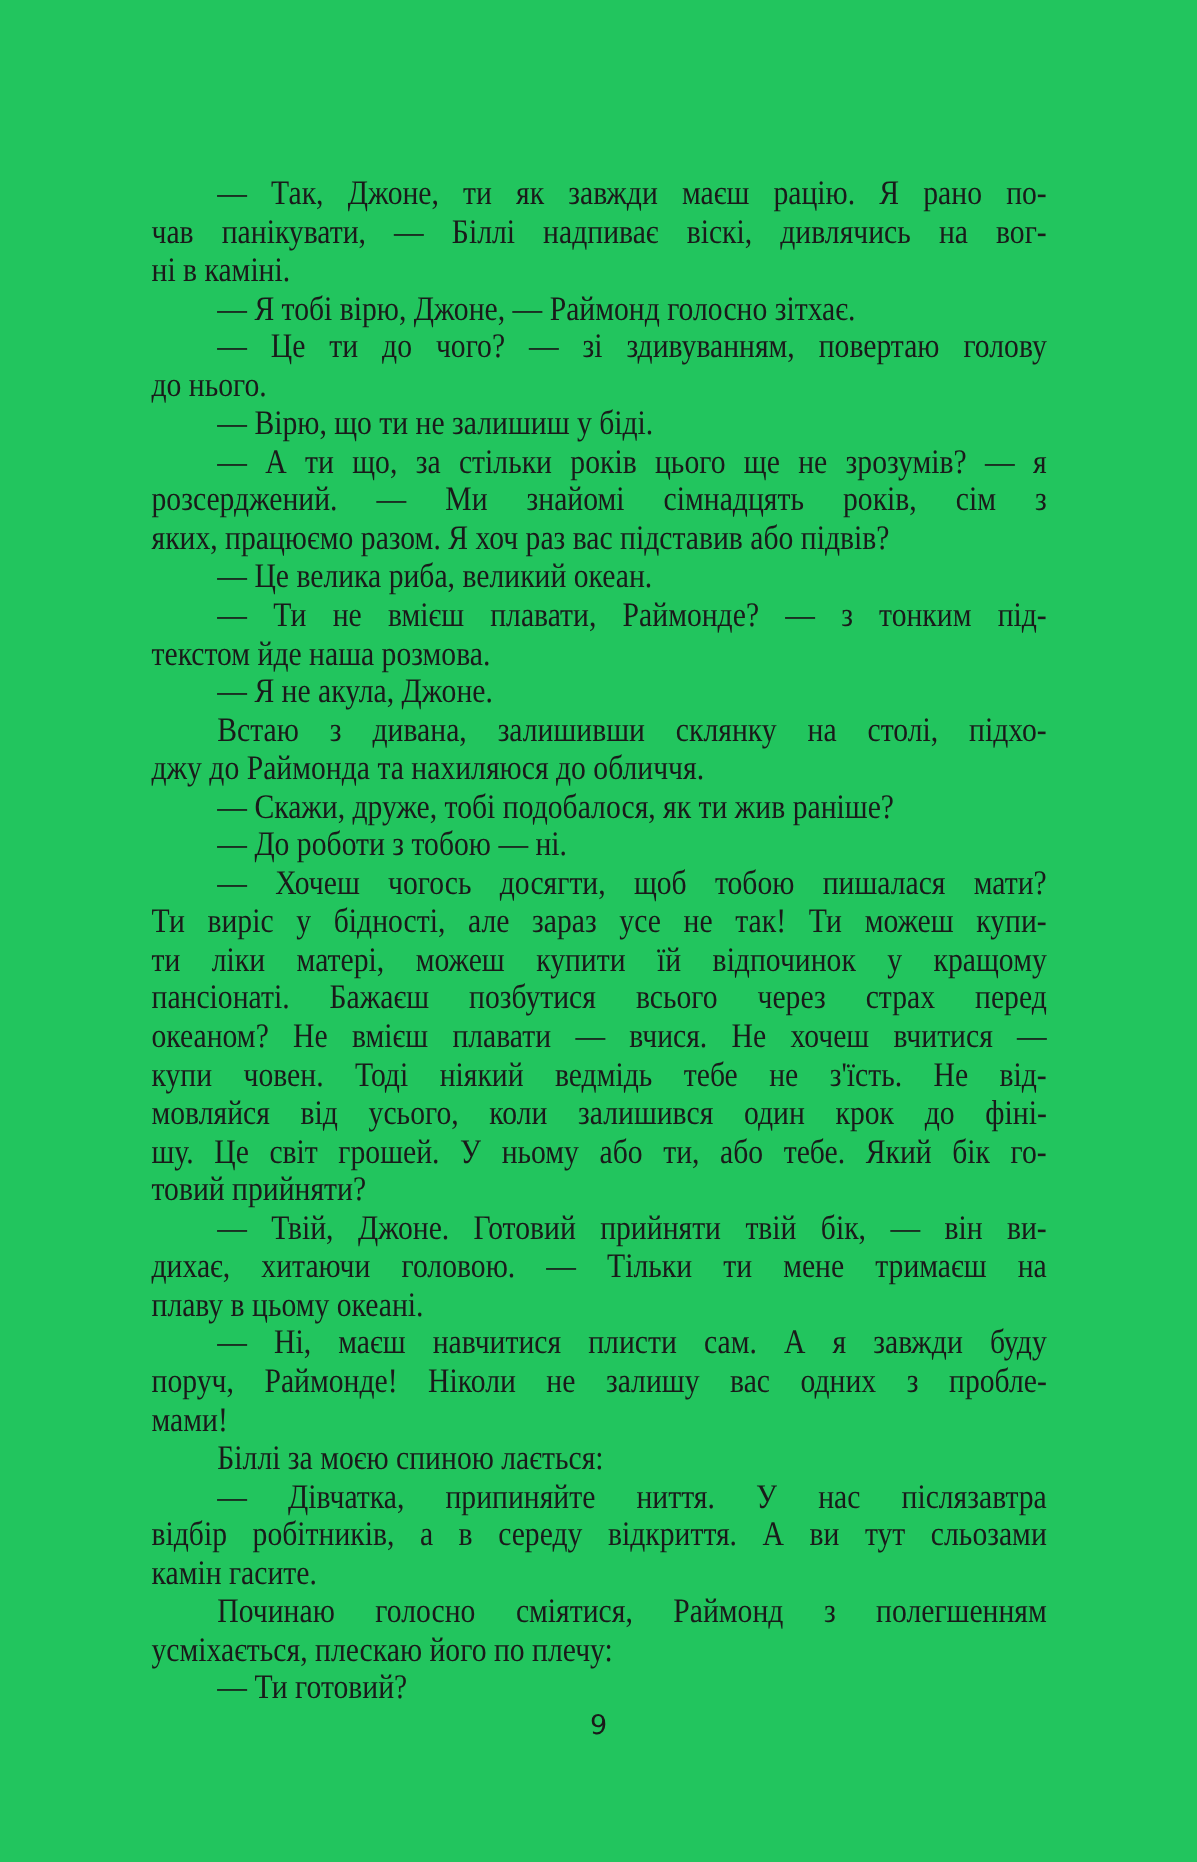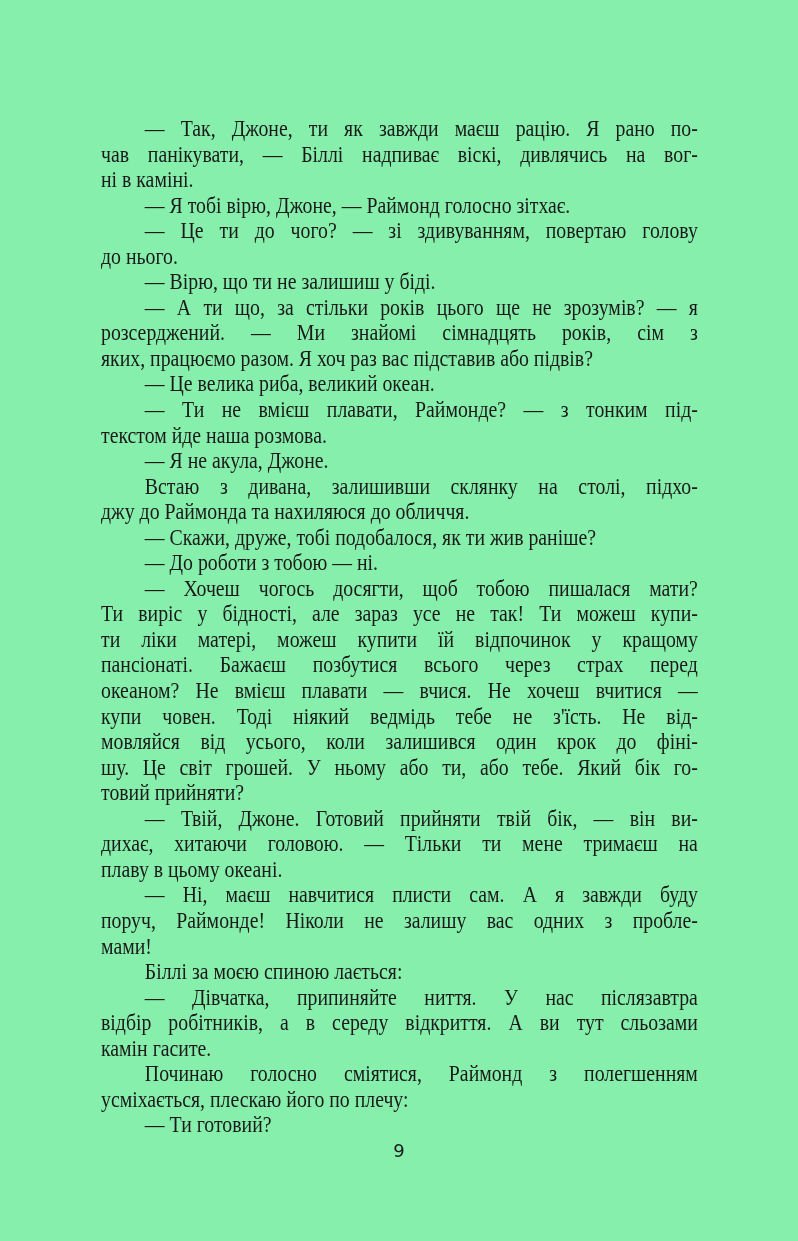--- a/index.html
+++ b/index.html
@@ -1,17 +1,17 @@
 <!DOCTYPE html>
 <html><head>
 <meta charset="utf-8">
 <style>
   html, body { margin: 0; padding: 0; background: #ffffff; }
   body { width: 798px; height: 1241px; position: relative; overflow: hidden; }
-  .page { position: absolute; left: 0; top: 0; width: 798px; height: 1241px; background: #86efac; }
+  .page { position: absolute; left: 0; top: 0; width: 798px; height: 1241px; background: #22c55e; }
   .text-block {
     position: absolute; left: 101px; top: 116px; width: 597px;
     font-family: "Liberation Serif", "DejaVu Serif", serif;
     font-size: 23px; line-height: 25.55px; color: #1a1a1a;
     transform: scaleX(0.86); transform-origin: left top;
   }
   .text-block { width: 694px; }
   .line { display: block; white-space: nowrap; height: 25.55px; text-align: justify; text-align-last: justify; }
   .line.last { text-align-last: left; }
   .line.indent { padding-left: 51px; }

